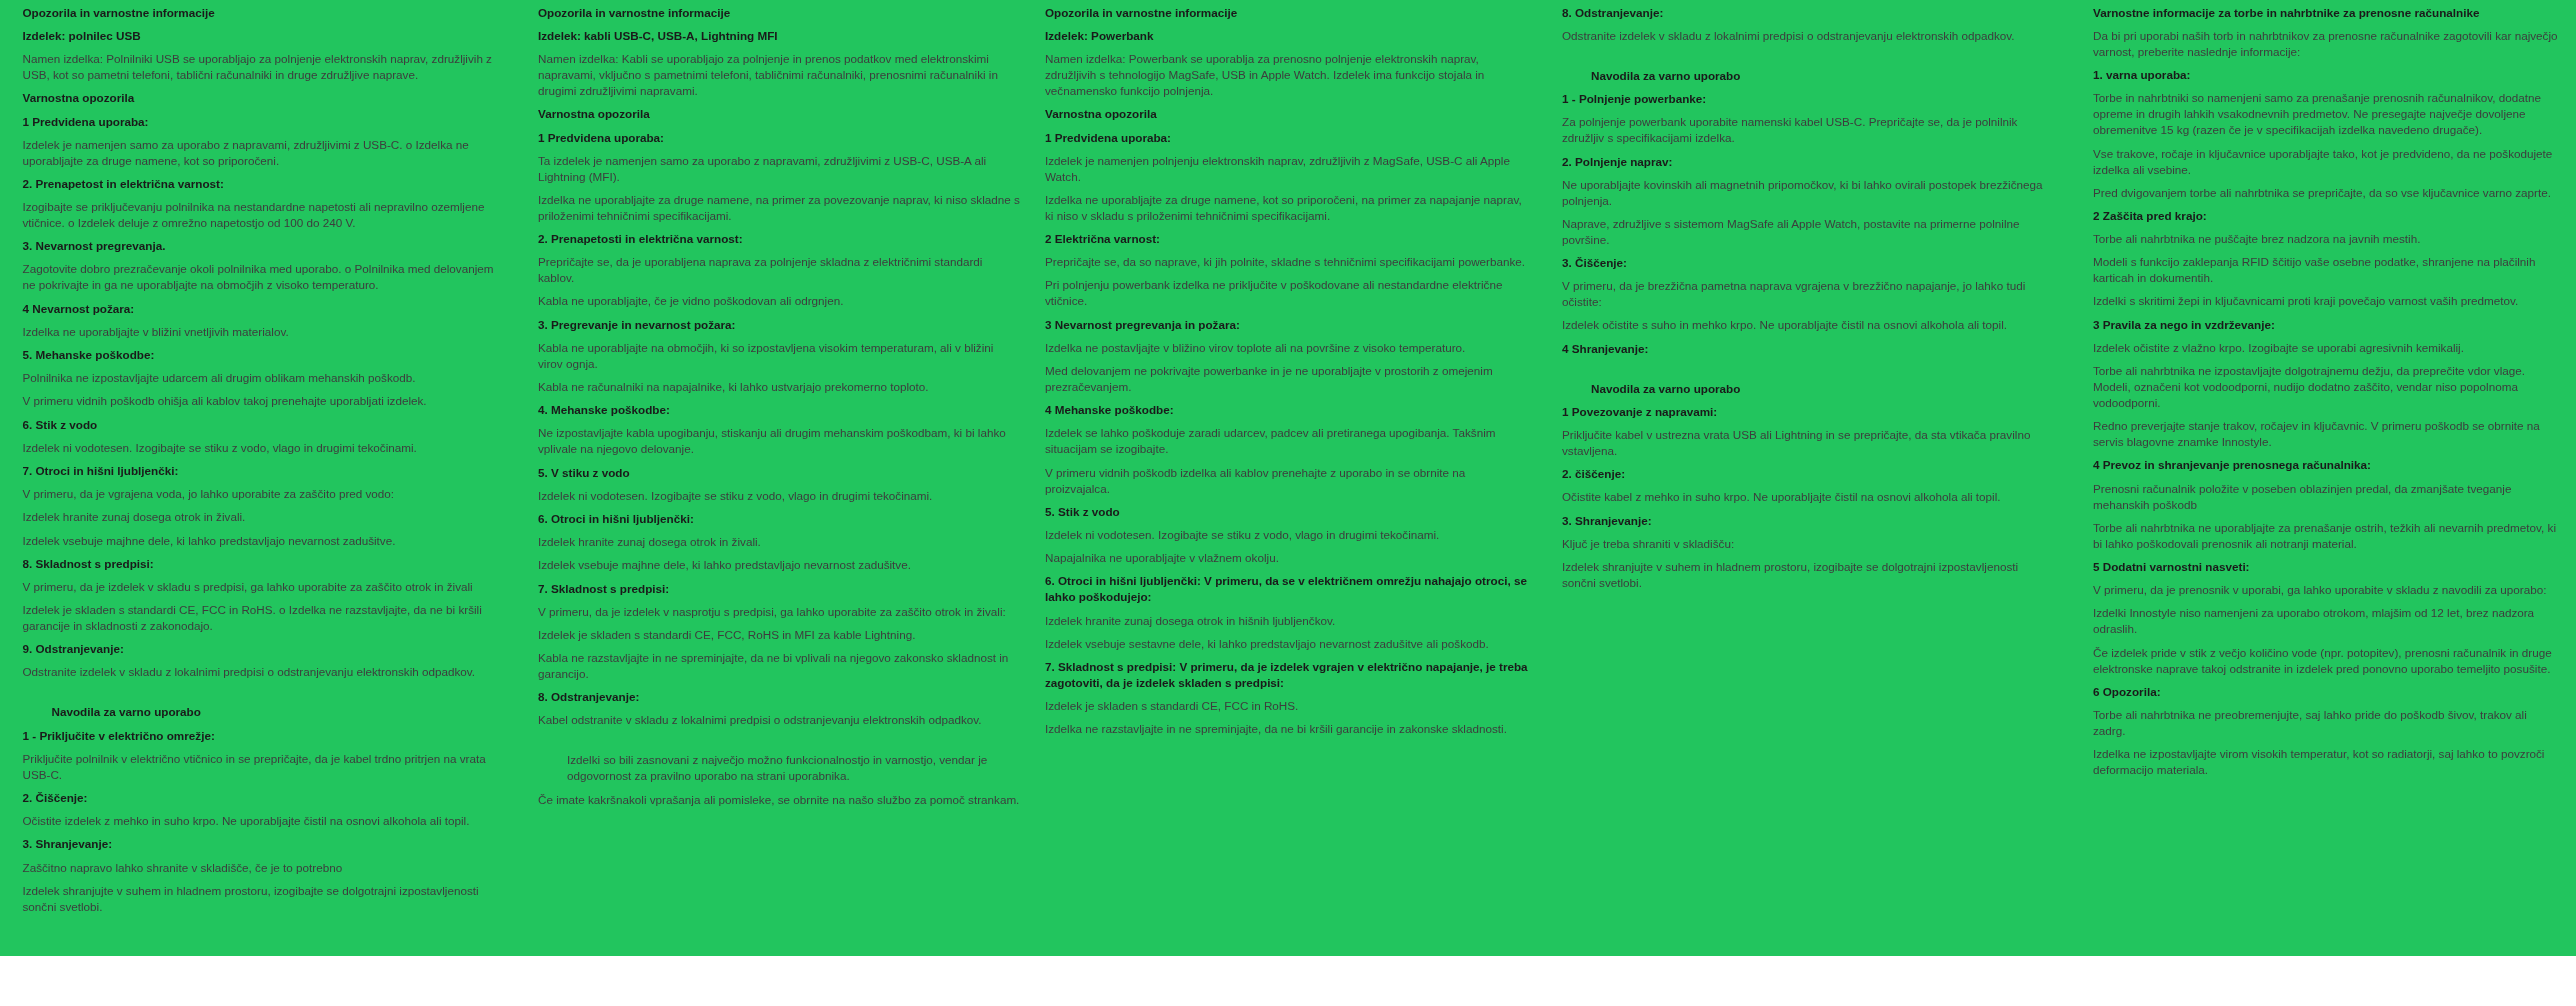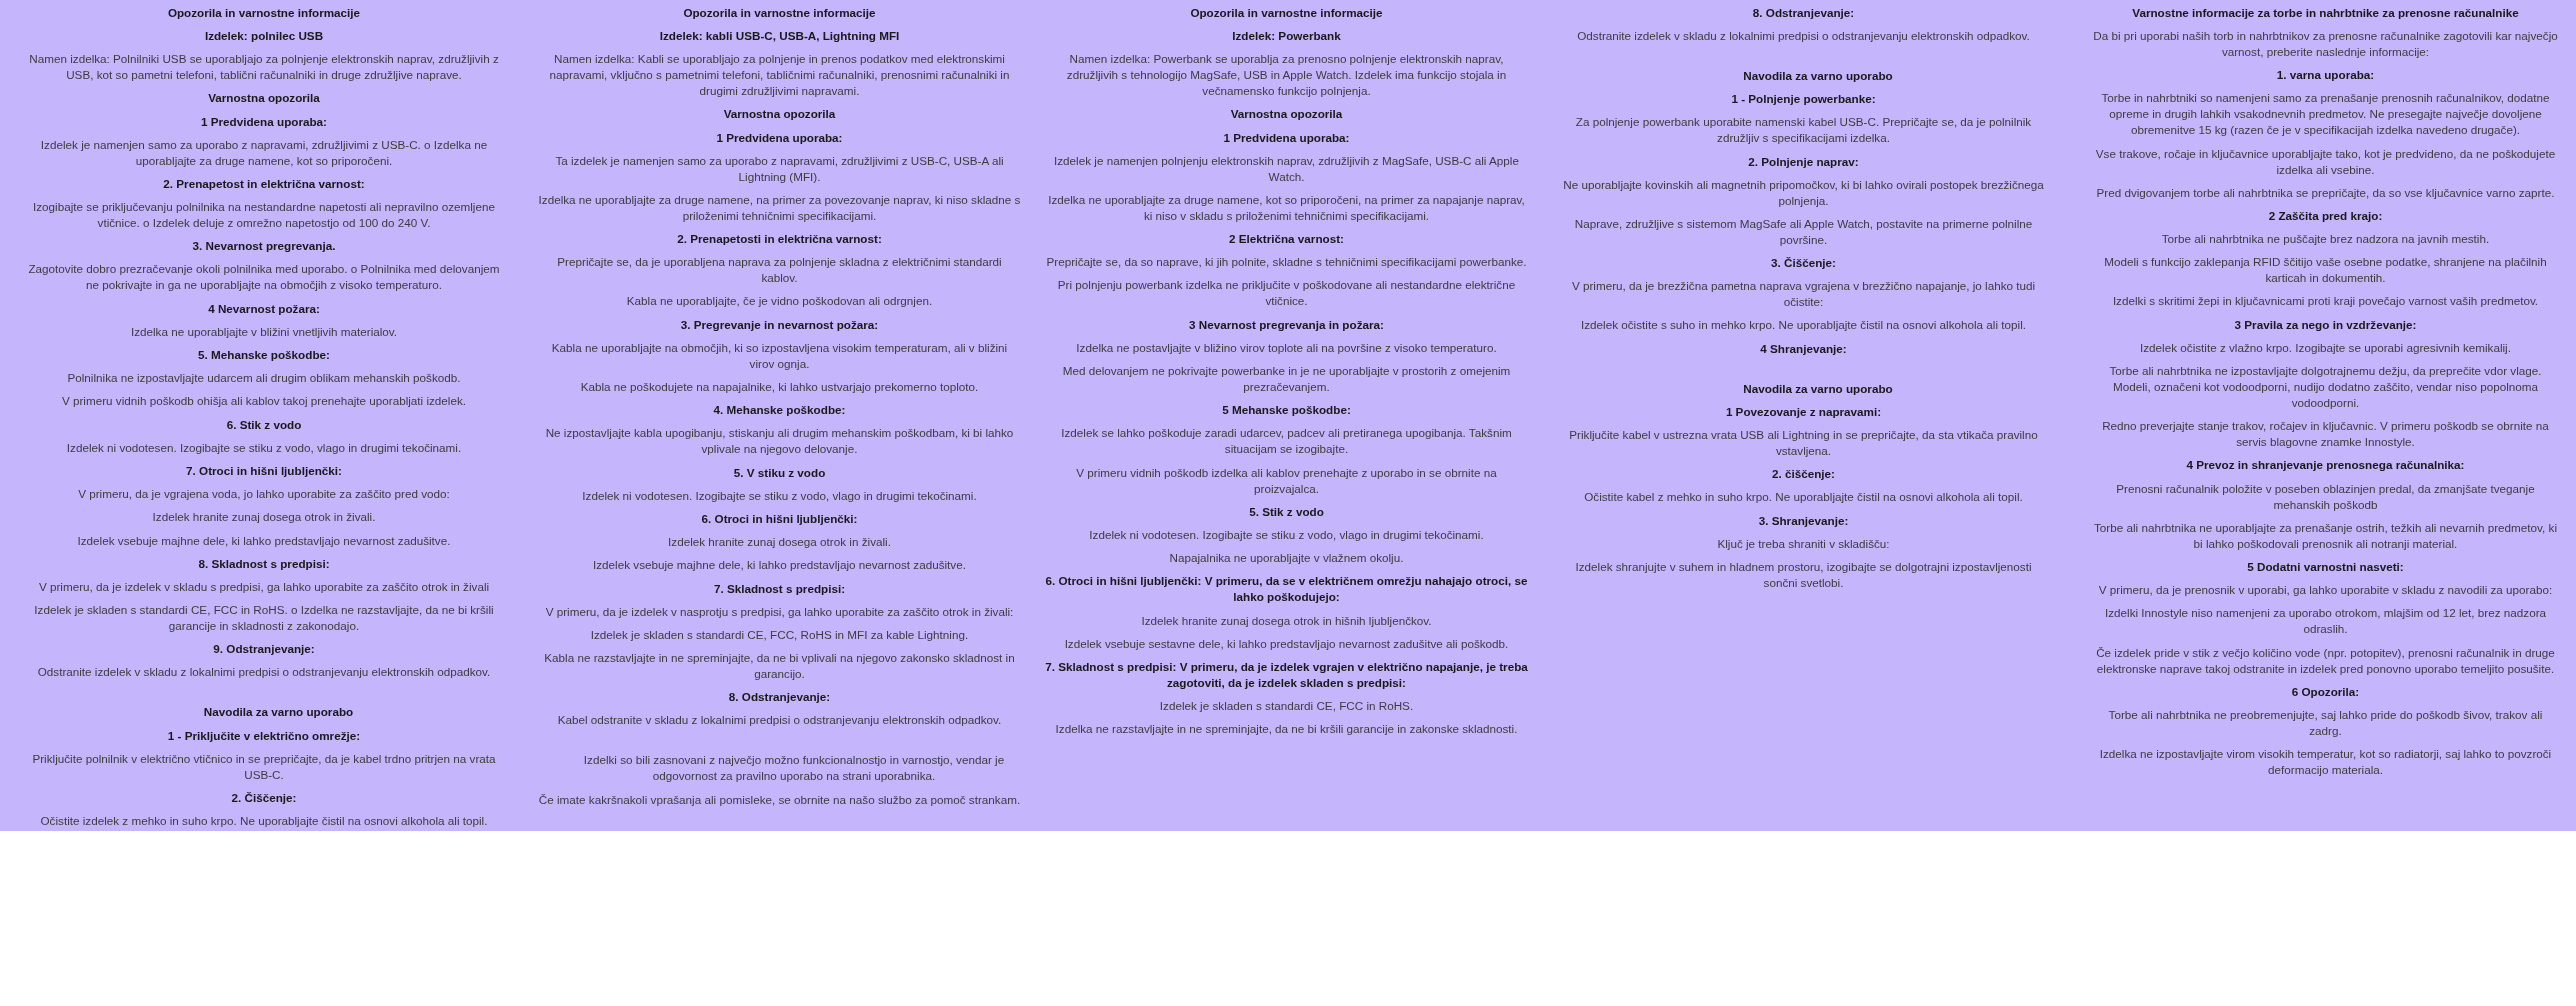--- a/index.html
+++ b/index.html
@@ -3,25 +3,24 @@
 <meta charset="utf-8">
 <style>
   html, body {
     margin: 0;
     padding: 0;
     background: #ffffff;
   }
   .page {
     position: relative;
     width: 2576px;
-    height: 831px;
-    background: #c4b5fd;
+    height: 956px;
+    background: #22c55e;
     overflow: hidden;
     font-family: "Liberation Sans", "DejaVu Sans", sans-serif;
-    text-align: center;
   }
   .col {
     position: absolute;
     top: 4.8px;
   }
   .col p, .col h3 {
     margin: 0 0 7.2px 0;
     font-size: 11.7px;
     line-height: 16px;
   }
@@ -86,21 +85,21 @@
       <p>Namen izdelka: Kabli se uporabljajo za polnjenje in prenos podatkov med elektronskimi napravami, vključno s pametnimi telefoni, tabličnimi računalniki, prenosnimi računalniki in drugimi združljivimi napravami.</p>
       <h3>Varnostna opozorila</h3>
       <h3>1 Predvidena uporaba:</h3>
       <p>Ta izdelek je namenjen samo za uporabo z napravami, združljivimi z USB-C, USB-A ali Lightning (MFI).</p>
       <p>Izdelka ne uporabljajte za druge namene, na primer za povezovanje naprav, ki niso skladne s priloženimi tehničnimi specifikacijami.</p>
       <h3>2. Prenapetosti in električna varnost:</h3>
       <p>Prepričajte se, da je uporabljena naprava za polnjenje skladna z električnimi standardi kablov.</p>
       <p>Kabla ne uporabljajte, če je vidno poškodovan ali odrgnjen.</p>
       <h3>3. Pregrevanje in nevarnost požara:</h3>
       <p>Kabla ne uporabljajte na območjih, ki so izpostavljena visokim temperaturam, ali v bližini virov ognja.</p>
-      <p>Kabla ne poškodujete na napajalnike, ki lahko ustvarjajo prekomerno toploto.</p>
+      <p>Kabla ne računalniki na napajalnike, ki lahko ustvarjajo prekomerno toploto.</p>
       <h3>4. Mehanske poškodbe:</h3>
       <p>Ne izpostavljajte kabla upogibanju, stiskanju ali drugim mehanskim poškodbam, ki bi lahko vplivale na njegovo delovanje.</p>
       <h3>5. V stiku z vodo</h3>
       <p>Izdelek ni vodotesen. Izogibajte se stiku z vodo, vlago in drugimi tekočinami.</p>
       <h3>6. Otroci in hišni ljubljenčki:</h3>
       <p>Izdelek hranite zunaj dosega otrok in živali.</p>
       <p>Izdelek vsebuje majhne dele, ki lahko predstavljajo nevarnost zadušitve.</p>
       <h3>7. Skladnost s predpisi:</h3>
       <p>V primeru, da je izdelek v nasprotju s predpisi, ga lahko uporabite za zaščito otrok in živali:</p>
       <p>Izdelek je skladen s standardi CE, FCC, RoHS in MFI za kable Lightning.</p>
@@ -117,21 +116,21 @@
       <h3>Varnostna opozorila</h3>
       <h3>1 Predvidena uporaba:</h3>
       <p>Izdelek je namenjen polnjenju elektronskih naprav, združljivih z MagSafe, USB-C ali Apple Watch.</p>
       <p>Izdelka ne uporabljajte za druge namene, kot so priporočeni, na primer za napajanje naprav, ki niso v skladu s priloženimi tehničnimi specifikacijami.</p>
       <h3>2 Električna varnost:</h3>
       <p>Prepričajte se, da so naprave, ki jih polnite, skladne s tehničnimi specifikacijami powerbanke.</p>
       <p>Pri polnjenju powerbank izdelka ne priključite v poškodovane ali nestandardne električne vtičnice.</p>
       <h3>3 Nevarnost pregrevanja in požara:</h3>
       <p>Izdelka ne postavljajte v bližino virov toplote ali na površine z visoko temperaturo.</p>
       <p>Med delovanjem ne pokrivajte powerbanke in je ne uporabljajte v prostorih z omejenim prezračevanjem.</p>
-      <h3>5 Mehanske poškodbe:</h3>
+      <h3>4 Mehanske poškodbe:</h3>
       <p>Izdelek se lahko poškoduje zaradi udarcev, padcev ali pretiranega upogibanja. Takšnim situacijam se izogibajte.</p>
       <p>V primeru vidnih poškodb izdelka ali kablov prenehajte z uporabo in se obrnite na proizvajalca.</p>
       <h3>5. Stik z vodo</h3>
       <p>Izdelek ni vodotesen. Izogibajte se stiku z vodo, vlago in drugimi tekočinami.</p>
       <p>Napajalnika ne uporabljajte v vlažnem okolju.</p>
       <h3>6. Otroci in hišni ljubljenčki: V primeru, da se v električnem omrežju nahajajo otroci, se lahko poškodujejo:</h3>
       <p>Izdelek hranite zunaj dosega otrok in hišnih ljubljenčkov.</p>
       <p>Izdelek vsebuje sestavne dele, ki lahko predstavljajo nevarnost zadušitve ali poškodb.</p>
       <h3>7. Skladnost s predpisi: V primeru, da je izdelek vgrajen v električno napajanje, je treba zagotoviti, da je izdelek skladen s predpisi:</h3>
       <p>Izdelek je skladen s standardi CE, FCC in RoHS.</p>

